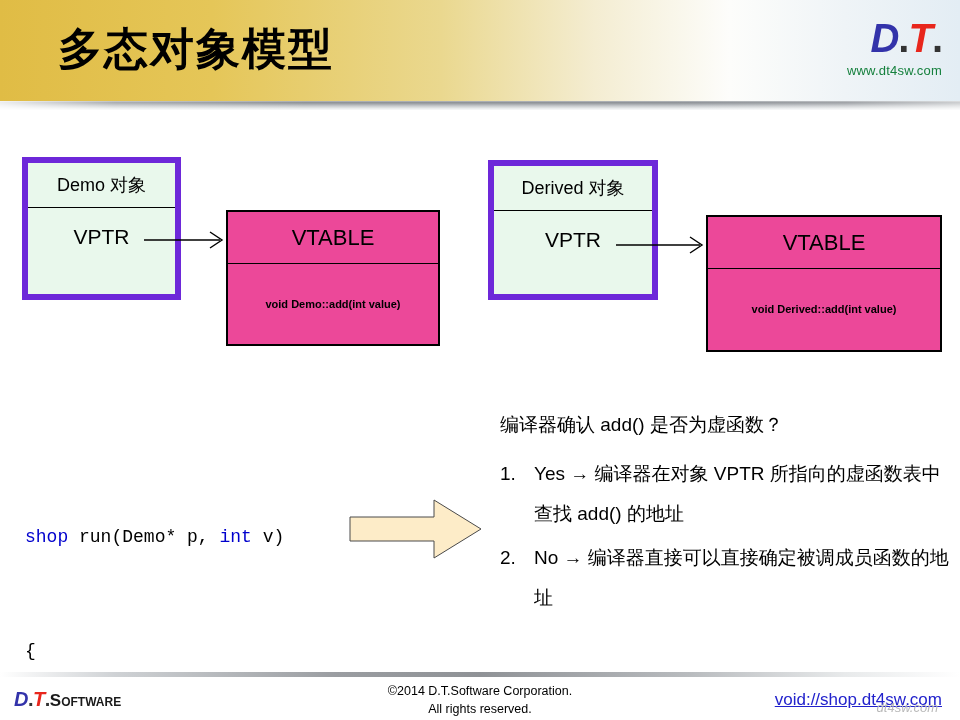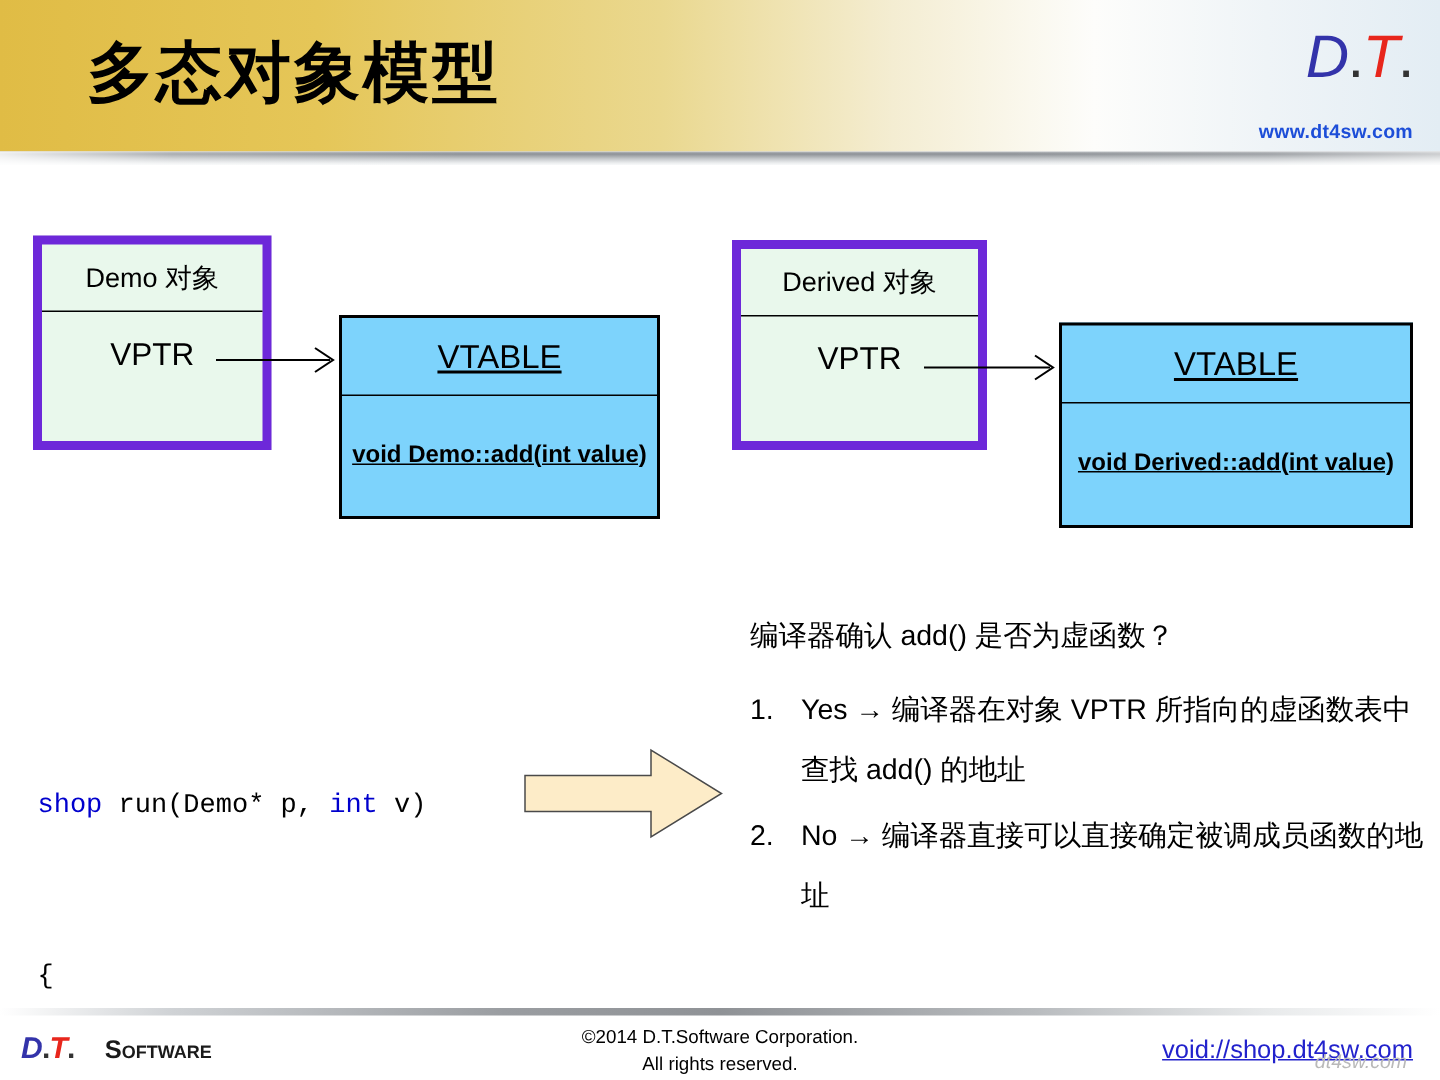--- a/index.html
+++ b/index.html
@@ -78,33 +78,33 @@
   
   .brand-logo {
     position: absolute;
     right: 18px;
     top: 18px;
     text-align: right;
     line-height: 1;
   }
   .brand-logo .mark {
     font-size: 40px;
-    font-weight: normal;
+    font-weight: bold;
     font-style: italic;
     letter-spacing: -1px;
     white-space: nowrap;
   }
   .brand-logo .mark .blue { color: #3333aa; }
   .brand-logo .mark .red  { color: #e8261c; }
   .brand-logo .mark .dot  { color: #333333; font-style: normal; }
   .brand-url {
-    margin-top: 23px;
+    margin-top: 6px;
     font-size: 13px;
-    font-weight: bold;
-    color: #1d4ed8;
+    font-weight: normal;
+    color: #15803d;
     letter-spacing: 0.2px;
     white-space: nowrap;
   }
 
   
   .obj-box {
     position: absolute;
     border: 6px solid #6d28d9;
     background: #e9f8ec;
     box-sizing: border-box;
@@ -127,40 +127,39 @@
     padding-top: 17px;
     font-size: 21px;
     color: #000000;
     box-sizing: border-box;
     white-space: nowrap;
   }
 
   .vtable-box {
     position: absolute;
     border: 2px solid #000000;
-    background: #7dd3fc;
-    box-sizing: border-box;
-    text-decoration: underline;
+    background: #ec4899;
+    box-sizing: border-box;
   }
   .vtable-box .vt-head {
     height: 52px;
     border-bottom: 1px solid #000000;
     display: flex;
     align-items: center;
     justify-content: center;
     font-size: 22px;
     color: #000000;
     box-sizing: border-box;
     white-space: nowrap;
   }
   .vtable-box .vt-body {
     display: flex;
     align-items: center;
     justify-content: center;
-    font-size: 16px;
+    font-size: 11px;
     font-weight: bold;
     color: #000000;
     box-sizing: border-box;
     height: 79px;
     white-space: nowrap;
   }
 
   .arrow-line { position: absolute; }
 
   
@@ -238,21 +237,20 @@
   }
   .footer-logo .blue { color: #3333aa; }
   .footer-logo .red { color: #e8261c; }
   .footer-logo .dot { color: #333333; font-style: normal; }
   .footer-logo .sw {
     color: #1a1a1a;
     font-style: normal;
     font-variant: small-caps;
     font-size: 17px;
     letter-spacing: 0;
-    margin-left: 20px;
   }
   .footer-copy {
     position: absolute;
     left: 0;
     top: 682px;
     width: 960px;
     text-align: center;
     font-size: 12.5px;
     color: #000000;
     line-height: 18px;

